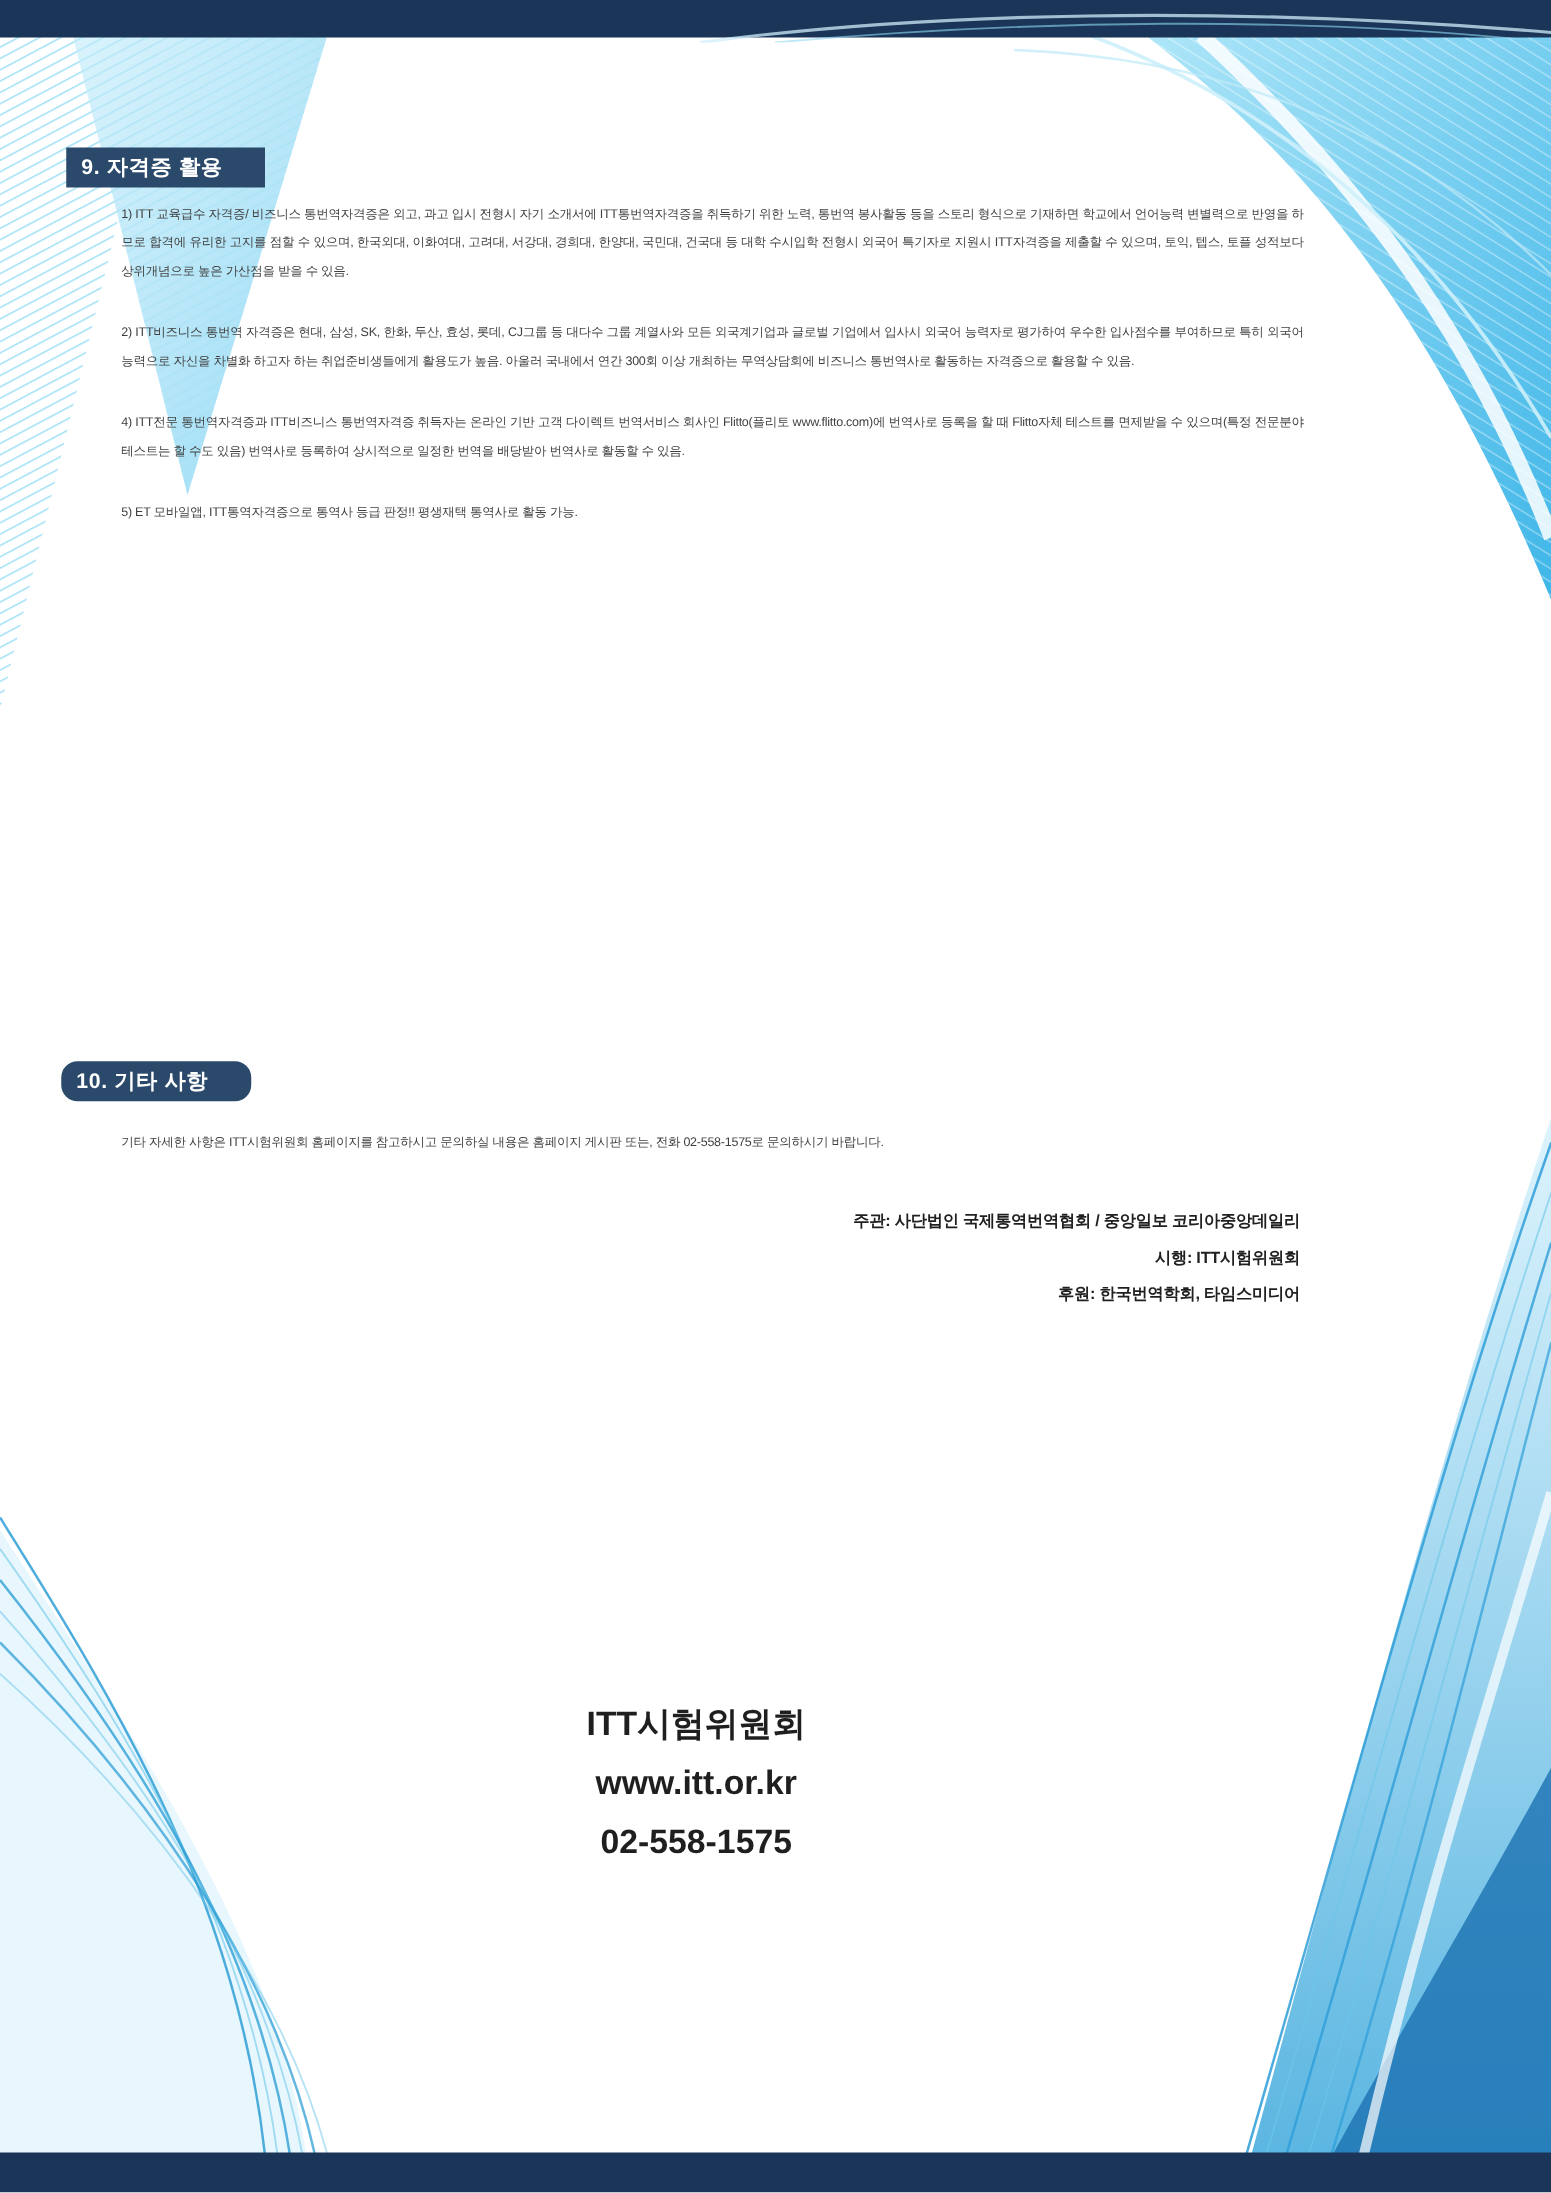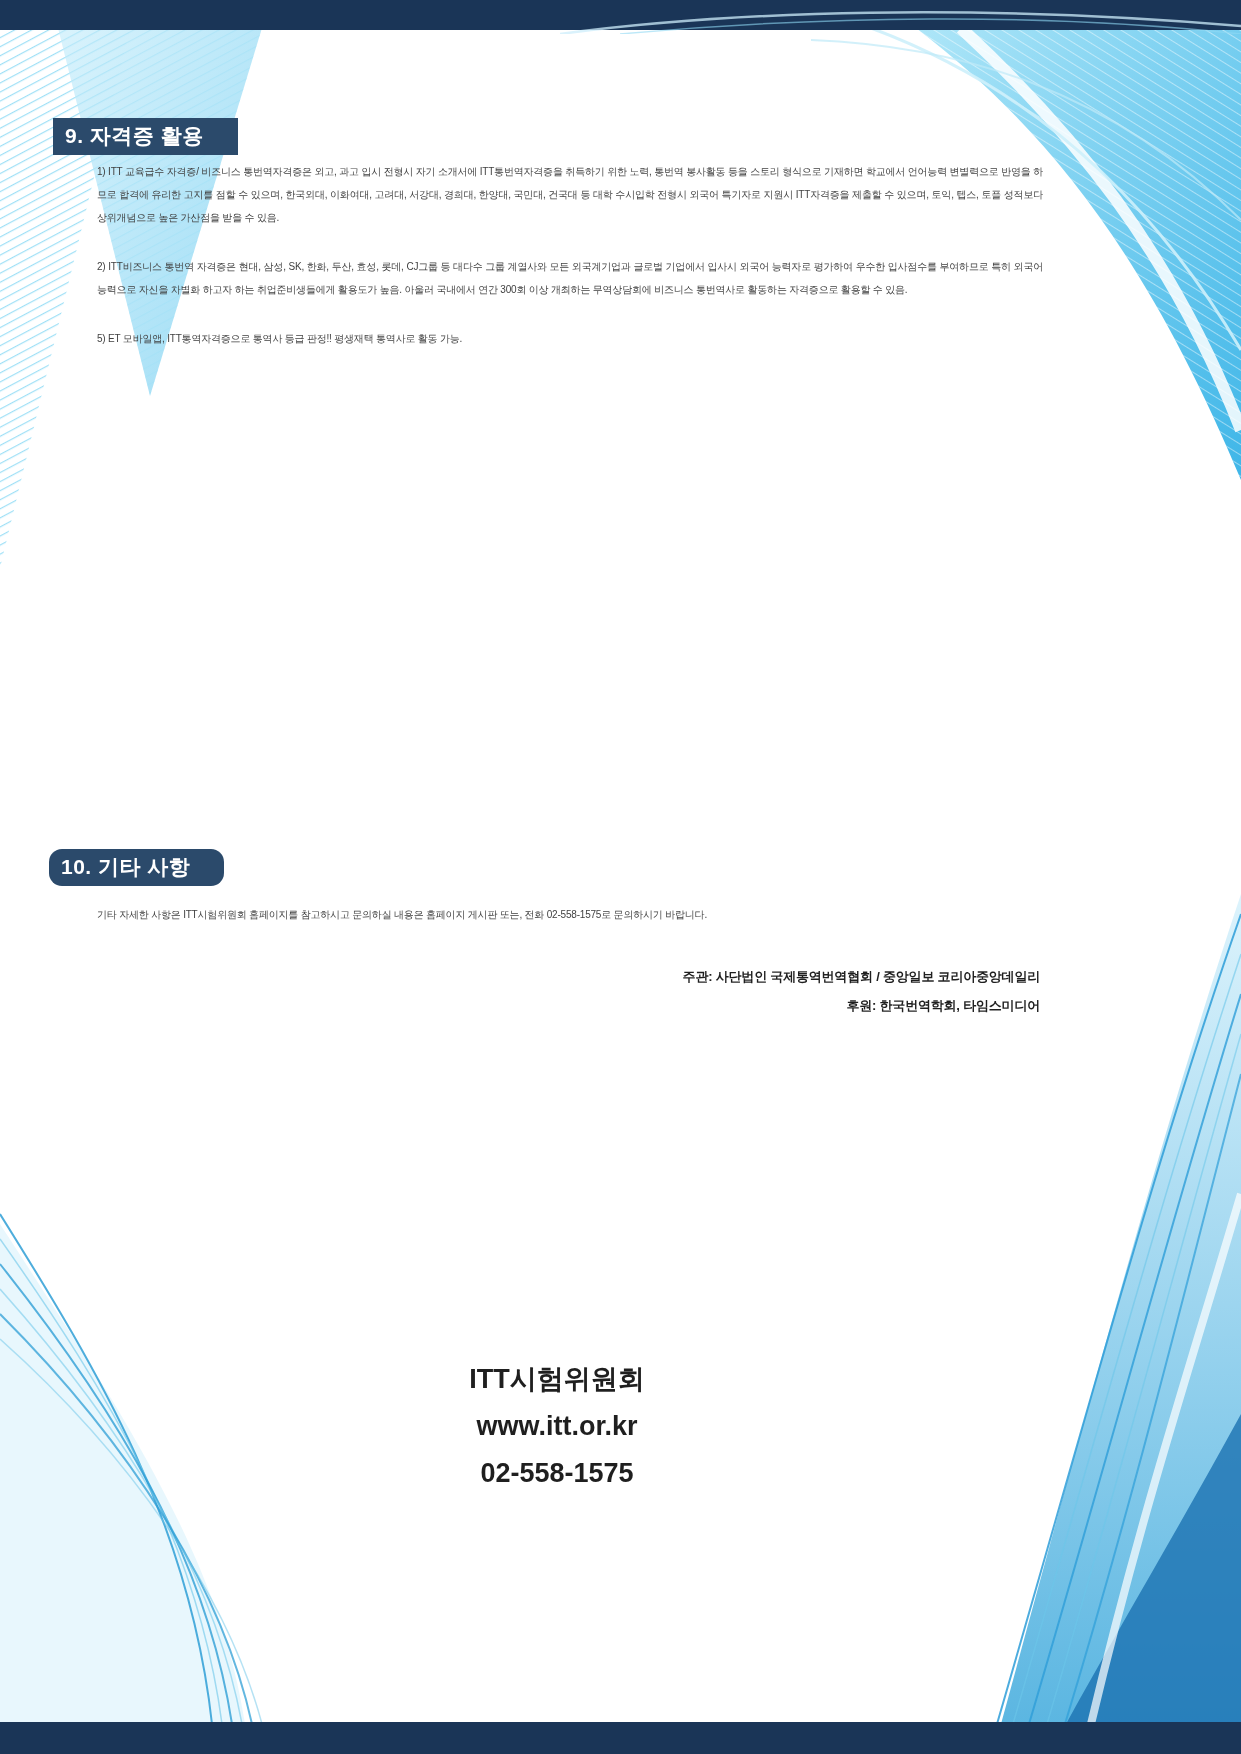--- a/index.html
+++ b/index.html
@@ -13,21 +13,21 @@
   .bar.top{top:0;height:30px;}
   .bar.bottom{bottom:0;height:32px;}
   .deco{position:absolute;z-index:1;pointer-events:none;}
   .deco.tl{left:0;top:28px;}
   .deco.tr{right:0;top:28px;}
   .deco.bl{left:0;bottom:30px;}
   .deco.br{right:0;bottom:30px;}
   .deco.bararcs{left:560px;top:0;z-index:3;}
   .sec-box{
     position:absolute;z-index:4;display:inline-block;
-    background:#2b4a6b;color:#ffffff;font-weight:bold;font-size:21px;
+    background:#2b4a6b;color:#ffffff;font-weight:bold;font-size:17px;
     padding:4px 34px 5px 12px;letter-spacing:0.5px;
   }
   .s9-box{left:53px;top:118px;}
   .s10-box{left:49px;top:849px;border-radius:13px;}
   .bodytext{
     position:absolute;z-index:4;width:946px;left:97px;
     font-size:10px;line-height:23px;letter-spacing:-0.2px;
     text-align:justify;color:#3f3f3f;
   }
   .s9-body{top:160px;}
@@ -113,31 +113,33 @@
   <path d="M280,140 C220,350 160,580 86,830" stroke="#6cc6ea" stroke-width="1.5" fill="none" opacity="0.55"></path>
   <path d="M280,180 C228,380 174,600 104,830" stroke="#2e9ed8" stroke-width="2" fill="none" opacity="0.7"></path>
   <path d="M280,300 C230,470 180,620 130,830" stroke="#ffffff" stroke-width="8" fill="none" opacity="0.7"></path>
 </svg>
 
 <div class="sec-box s9-box">9. 자격증 활용</div>
 
 <div class="bodytext s9-body">
   <p>1) ITT 교육급수 자격증/ 비즈니스 통번역자격증은 외고, 과고 입시 전형시 자기 소개서에 ITT통번역자격증을 취득하기 위한 노력, 통번역 봉사활동 등을 스토리 형식으로 기재하면 학교에서 언어능력 변별력으로 반영을 하므로 합격에 유리한 고지를 점할 수 있으며, 한국외대, 이화여대, 고려대, 서강대, 경희대, 한양대, 국민대, 건국대 등 대학 수시입학 전형시 외국어 특기자로 지원시 ITT자격증을 제출할 수 있으며, 토익, 텝스, 토플 성적보다 상위개념으로 높은 가산점을 받을 수 있음.</p>
   <p>2) ITT비즈니스 통번역 자격증은 현대, 삼성, SK, 한화, 두산, 효성, 롯데, CJ그룹 등 대다수 그룹 계열사와 모든 외국계기업과 글로벌 기업에서 입사시 외국어 능력자로 평가하여 우수한 입사점수를 부여하므로 특히 외국어 능력으로 자신을 차별화 하고자 하는 취업준비생들에게 활용도가 높음. 아울러 국내에서 연간 300회 이상 개최하는 무역상담회에 비즈니스 통번역사로 활동하는 자격증으로 활용할 수 있음.</p>
+  <p>4) ITT전문 통번역자격증과 ITT비즈니스 통번역자격증 취득자는 온라인 기반 고객 다이렉트 번역서비스 회사인 Flitto(플리토 www.flitto.com)에 번역사로 등록을 할 때 Flitto자체 테스트를 면제받을 수 있으며(특정 전문분야 테스트는 할 수도 있음) 번역사로 등록하여 상시적으로 일정한 번역을 배당받아 번역사로 활동할 수 있음.</p>
   <p>5) ET 모바일앱, ITT통역자격증으로 통역사 등급 판정!! 평생재택 통역사로 활동 가능.</p>
 </div>
 
 <div class="sec-box s10-box">10. 기타 사항</div>
 
 <div class="bodytext s10-body">
   <p>기타 자세한 사항은 ITT시험위원회 홈페이지를 참고하시고 문의하실 내용은 홈페이지 게시판 또는, 전화 02-558-1575로 문의하시기 바랍니다.</p>
 </div>
 
 <div class="credits">
   <div>주관: 사단법인 국제통역번역협회 / 중앙일보 코리아중앙데일리</div>
+  <div>시행: ITT시험위원회</div>
   <div>후원: 한국번역학회, 타임스미디어</div>
 </div>
 
 <div class="footer">
   <div>ITT시험위원회</div>
   <div>www.itt.or.kr</div>
   <div>02-558-1575</div>
 </div>
 
 </body></html>

